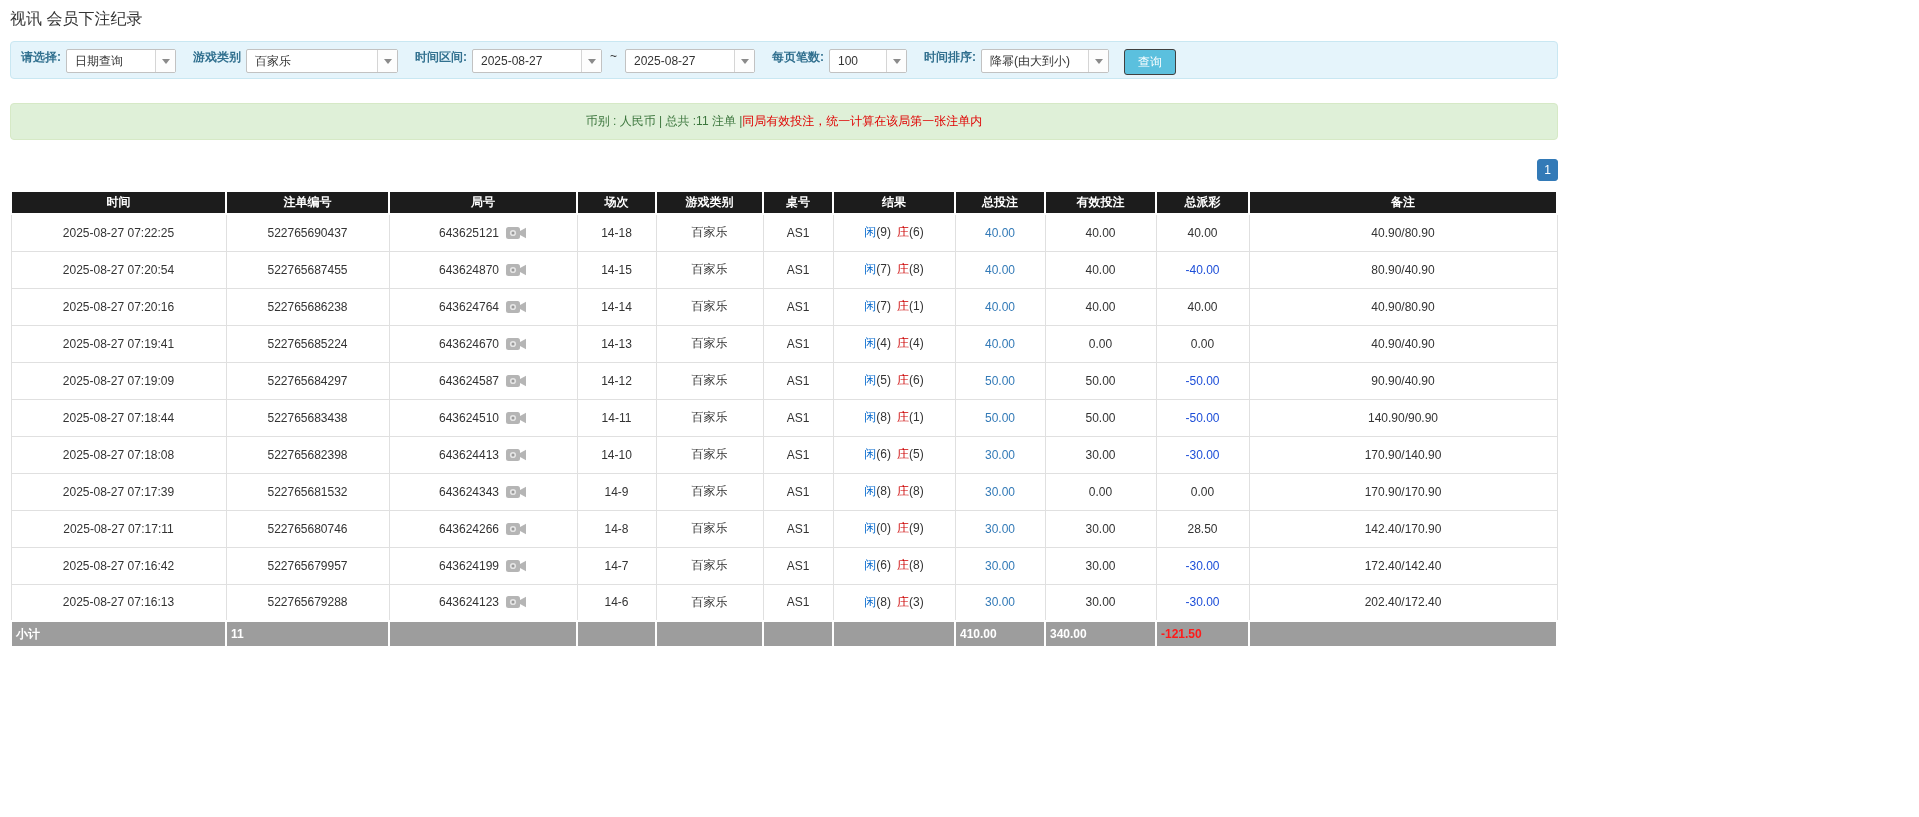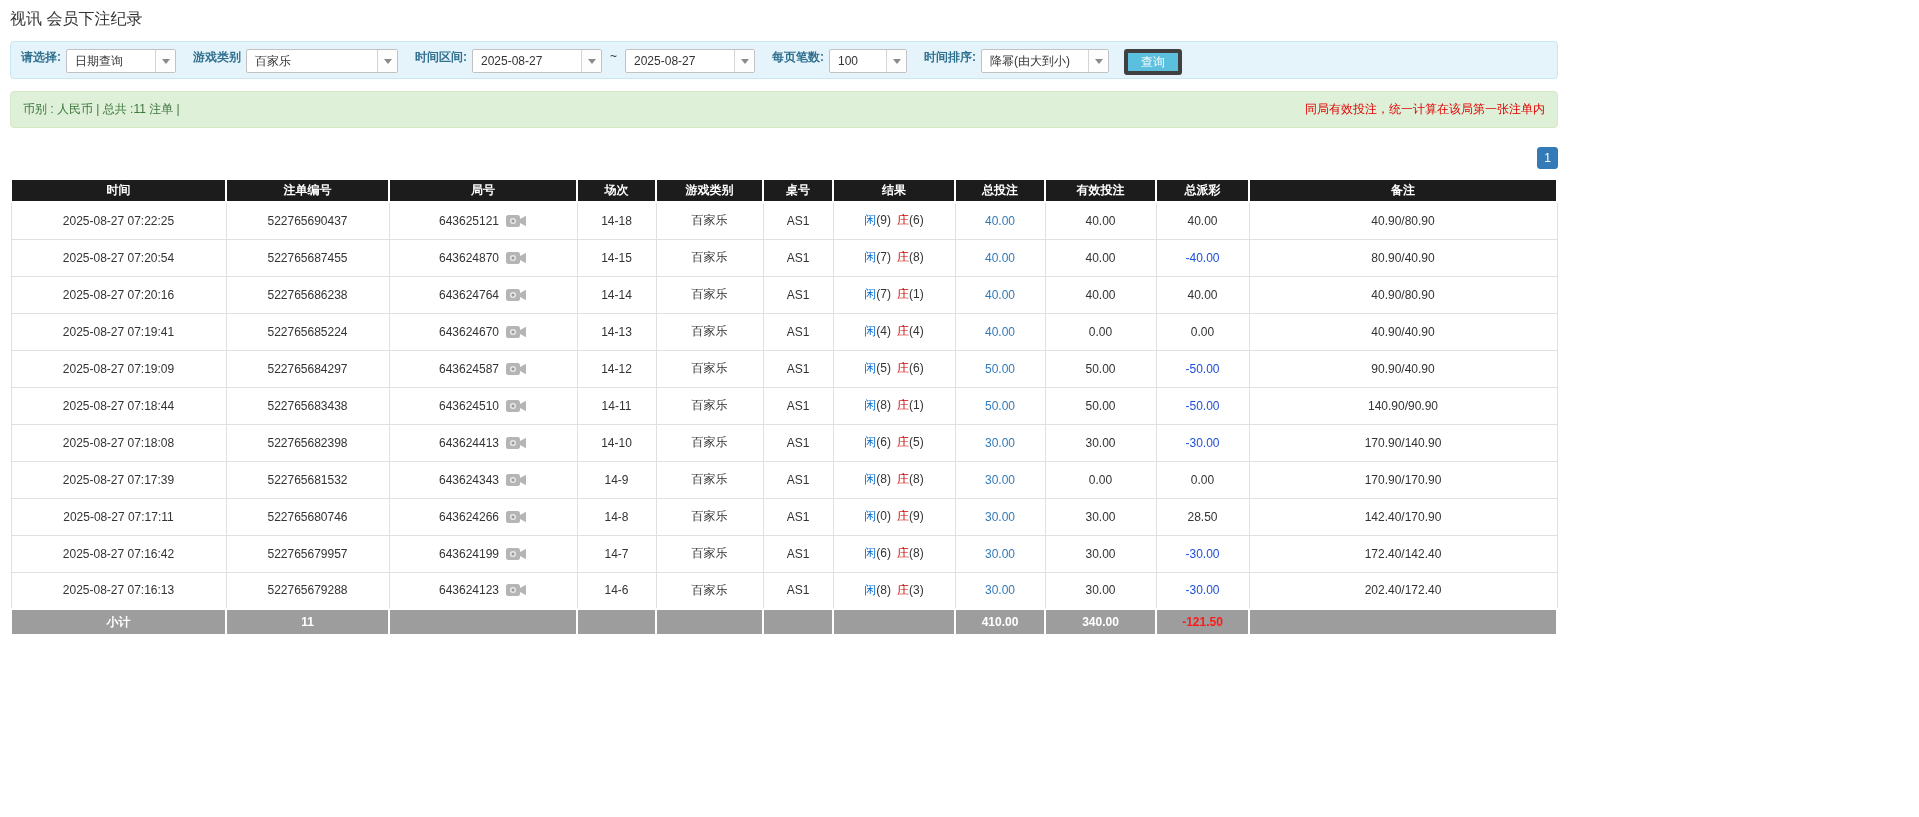--- a/index.html
+++ b/index.html
@@ -66,41 +66,41 @@
   .caret {
     width: 0; height: 0;
     border-left: 4px solid transparent;
     border-right: 4px solid transparent;
     border-top: 5px solid #8a8a8a;
   }
   .tilde { color: #333; margin: 0 3px; }
   .btn-search {
     margin-left: 10px;
     background: #5bc0de;
-    border: 4px solid #404040;
+    border: 1px solid #404040;
     color: #fff;
     font-size: 12px;
     height: 26px;
     padding: 0 13px;
     border-radius: 3px;
     cursor: pointer;
     font-family: inherit;
   }
 
   
   .summary-bar {
-    margin-top: 12px;
+    margin-top: 24px;
     background: #dff0d8;
     border: 1px solid #d6e9c6;
     border-radius: 4px;
     padding: 0 12px;
     height: 37px;
     display: flex;
     align-items: center;
-    justify-content: space-between;
+    justify-content: center;
     color: #3c763d;
   }
   .summary-notice { color: #e00000; }
 
   
   .pagination {
     display: flex;
     justify-content: flex-end;
     margin: 19px 0 9px 0;
   }
@@ -158,21 +158,21 @@
   }
   .replay-icon { display: inline-flex; cursor: pointer; }
 
   
   tr.total-row td {
     background: #9d9d9d;
     color: #fff;
     font-weight: bold;
     height: 26px;
     border: 2px solid #fff;
-    text-align: center;
+    text-align: left;
     padding: 0 4px;
     margin-top: 24px;
   }
   tr.total-row td.neg { color: #ff1a1a; }
 </style>
 </head>
 <body>
 
 <div class="page">
 

